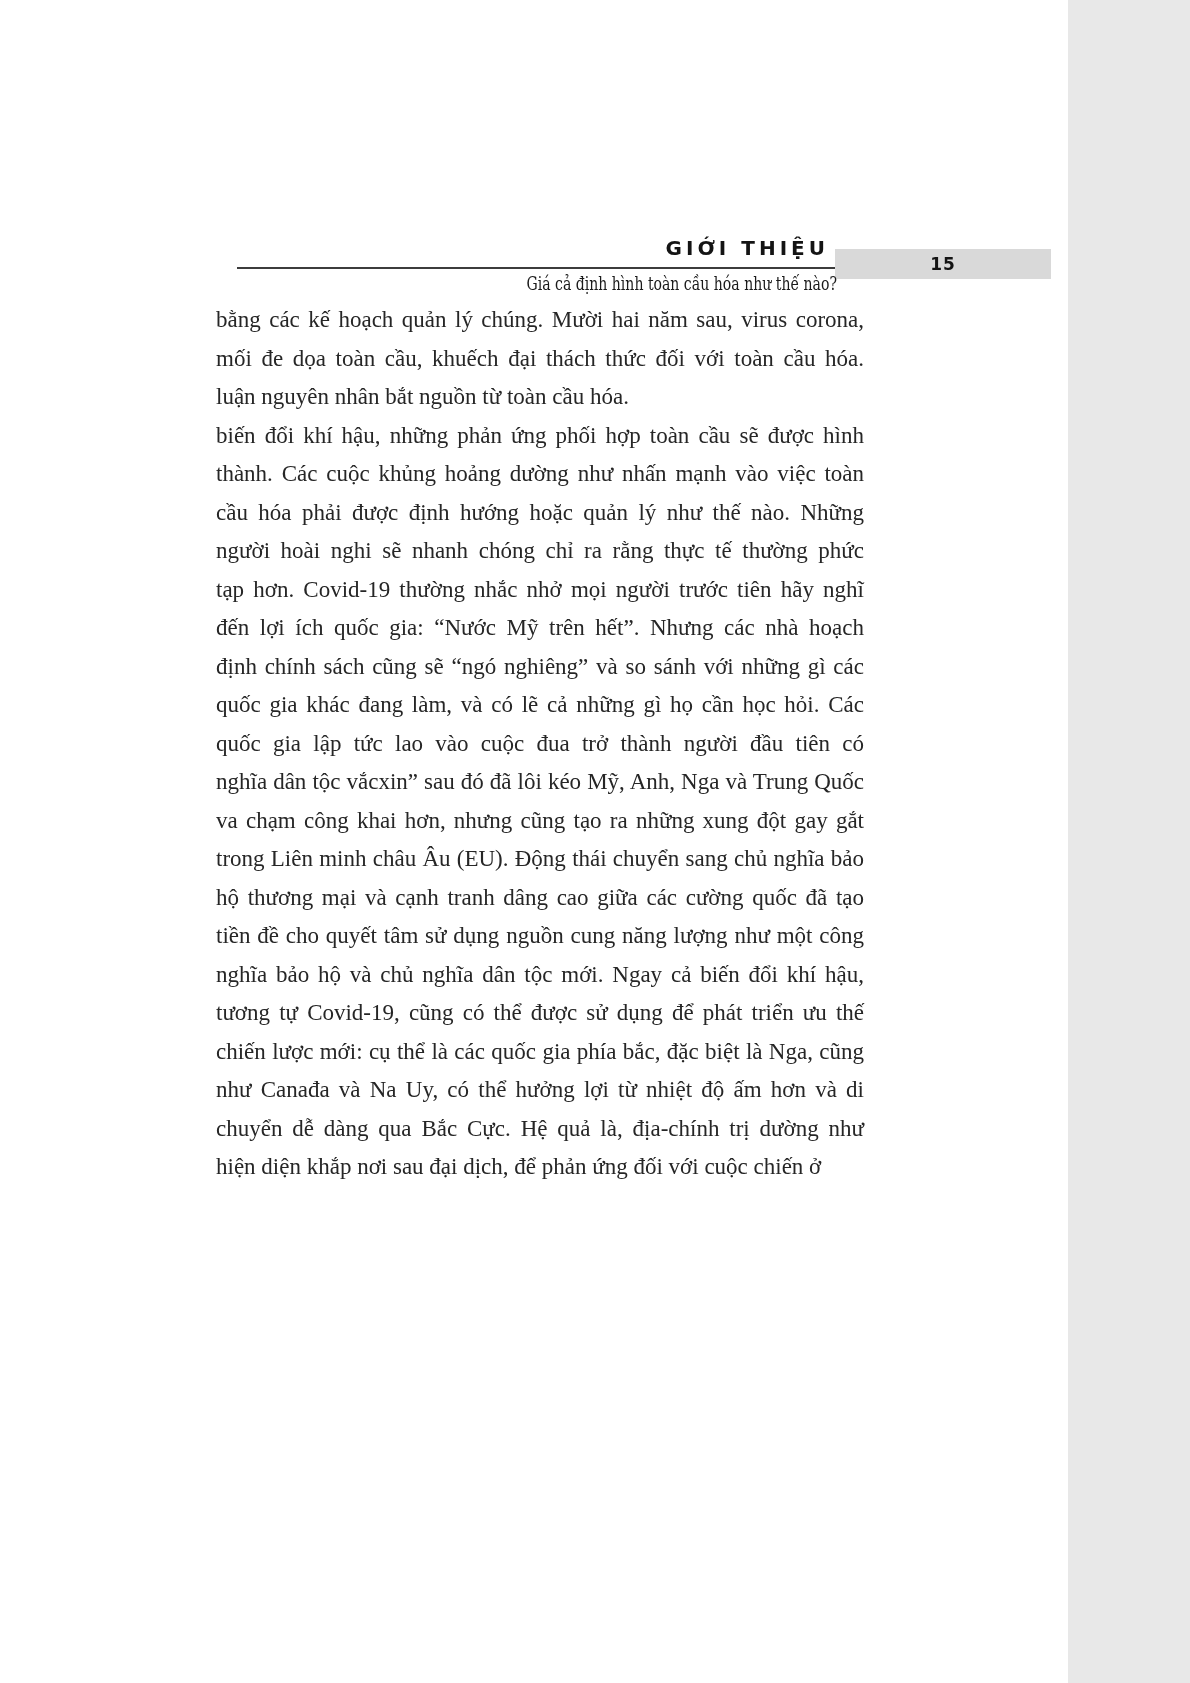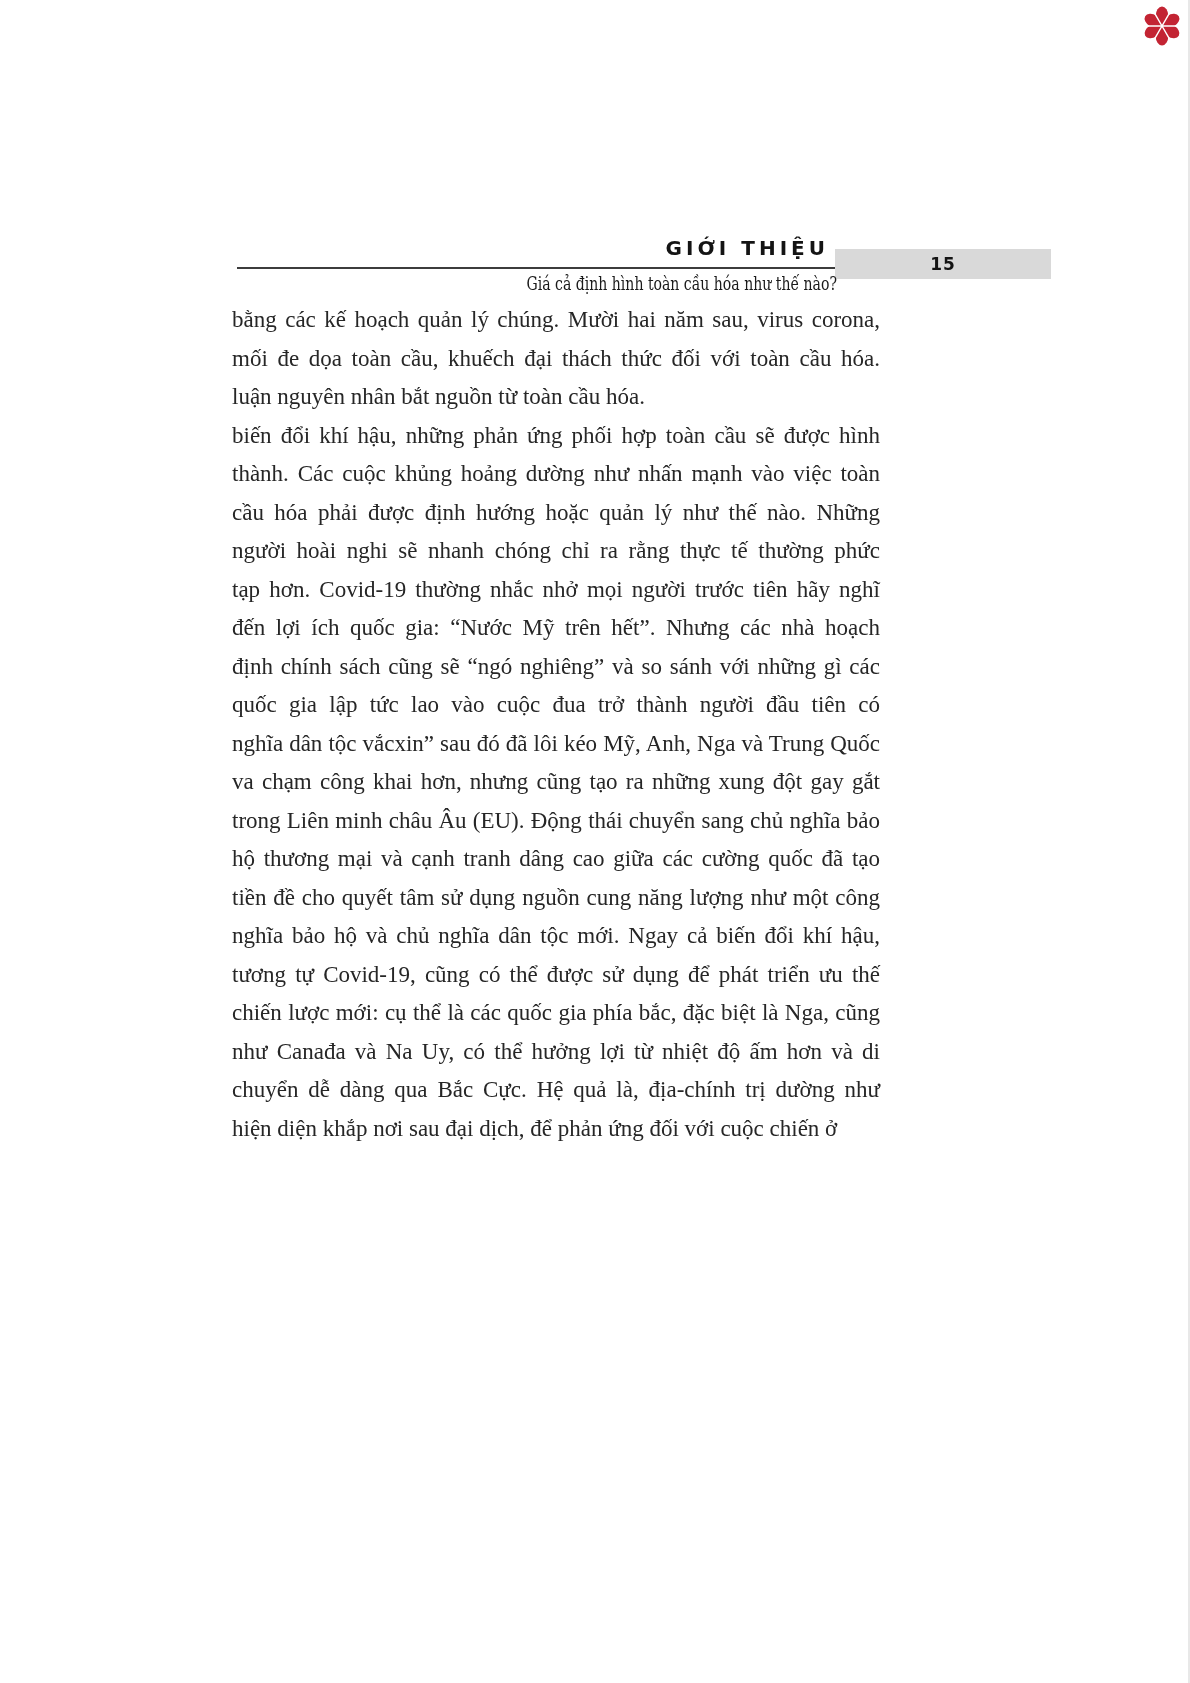--- a/index.html
+++ b/index.html
@@ -1,18 +1,18 @@
 <!DOCTYPE html>
 <html><head>
 <meta charset="utf-8">
 <style>
   html, body { margin: 0; padding: 0; background: #e8e8e8; }
   .page {
     position: relative;
-    width: 1188px;
+    width: 1068px;
     height: 1683px;
     background: #ffffff;
     overflow: hidden;
     font-family: "Liberation Serif", serif;
   }
 
   
   .corner-flower {
     position: absolute;
     left: 1141px;
@@ -74,21 +74,21 @@
     transform: scaleX(0.78);
     transform-origin: 100% 50%;
     font-family: "DejaVu Serif", serif;
     font-size: 18px;
     color: #1a1a1a;
   }
 
   
   #body-text {
     position: absolute;
-    left: 232px;
+    left: 216px;
     top: 301px;
     width: 648px;
     font-family: "Liberation Serif", serif;
     font-size: 23px;
     line-height: 38.5px;
     color: #262626;
   }
   .bline {
     text-align: justify;
     text-align-last: justify;
@@ -137,20 +137,21 @@
       <div class="bline">bằng các kế hoạch quản lý chúng. Mười hai năm sau, virus corona,</div>
       <div class="bline">mối đe dọa toàn cầu, khuếch đại thách thức đối với toàn cầu hóa.</div>
       <div class="bline lastline">luận nguyên nhân bắt nguồn từ toàn cầu hóa.</div>
       <div class="bline">biến đổi khí hậu, những phản ứng phối hợp toàn cầu sẽ được hình</div>
       <div class="bline">thành. Các cuộc khủng hoảng dường như nhấn mạnh vào việc toàn</div>
       <div class="bline">cầu hóa phải được định hướng hoặc quản lý như thế nào. Những</div>
       <div class="bline">người hoài nghi sẽ nhanh chóng chỉ ra rằng thực tế thường phức</div>
       <div class="bline">tạp hơn. Covid-19 thường nhắc nhở mọi người trước tiên hãy nghĩ</div>
       <div class="bline">đến lợi ích quốc gia: “Nước Mỹ trên hết”. Nhưng các nhà hoạch</div>
       <div class="bline">định chính sách cũng sẽ “ngó nghiêng” và so sánh với những gì các</div>
+      <div class="bline">quốc gia khác đang làm, và có lẽ cả những gì họ cần học hỏi. Các</div>
       <div class="bline">quốc gia lập tức lao vào cuộc đua trở thành người đầu tiên có</div>
       <div class="bline">nghĩa dân tộc vắcxin” sau đó đã lôi kéo Mỹ, Anh, Nga và Trung Quốc</div>
       <div class="bline">va chạm công khai hơn, nhưng cũng tạo ra những xung đột gay gắt</div>
       <div class="bline">trong Liên minh châu Âu (EU). Động thái chuyển sang chủ nghĩa bảo</div>
       <div class="bline">hộ thương mại và cạnh tranh dâng cao giữa các cường quốc đã tạo</div>
       <div class="bline">tiền đề cho quyết tâm sử dụng nguồn cung năng lượng như một công</div>
       <div class="bline">nghĩa bảo hộ và chủ nghĩa dân tộc mới. Ngay cả biến đổi khí hậu,</div>
       <div class="bline">tương tự Covid-19, cũng có thể được sử dụng để phát triển ưu thế</div>
       <div class="bline">chiến lược mới: cụ thể là các quốc gia phía bắc, đặc biệt là Nga, cũng</div>
       <div class="bline">như Canađa và Na Uy, có thể hưởng lợi từ nhiệt độ ấm hơn và di</div>

